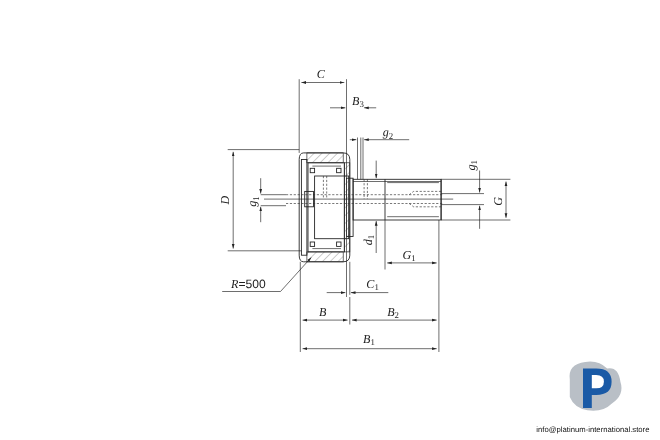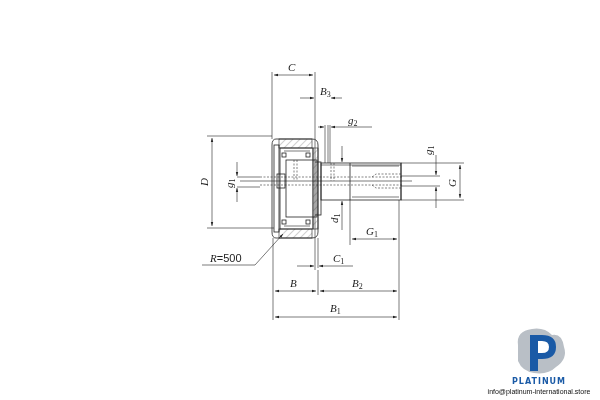--- a/index.html
+++ b/index.html
@@ -167,15 +167,14 @@
     <text x="330" y="312" class="lbl"><tspan>B</tspan><tspan class="sub" dy="2">1</tspan></text>
   </g>
 </svg>
 
 <div id="logo">
   <svg width="122" height="52" viewBox="0 0 122 52" style="position:absolute;left:0;top:0;">
     <path d="M40,20 Q38,6 54,4 Q66,2 74,10 Q84,8 86,22 Q90,34 78,42 Q70,50 56,48 Q44,46 40,36 Z" fill="#b9bfc6"></path>
     <path d="M52,10 L64,10 Q78,10 78,22 Q78,34 64,34 L60,34 L60,46 L52,46 Z" fill="#1a5aa6"></path>
     <path d="M60,16 L64,16 Q71,16 71,22 Q71,28 64,28 L60,28 Z" fill="#ffffff"></path>
   </svg>
-  <div class="brand">PLATINUM</div>
   <div class="email">info@platinum-international.store</div>
 </div>
 
 </body></html>

